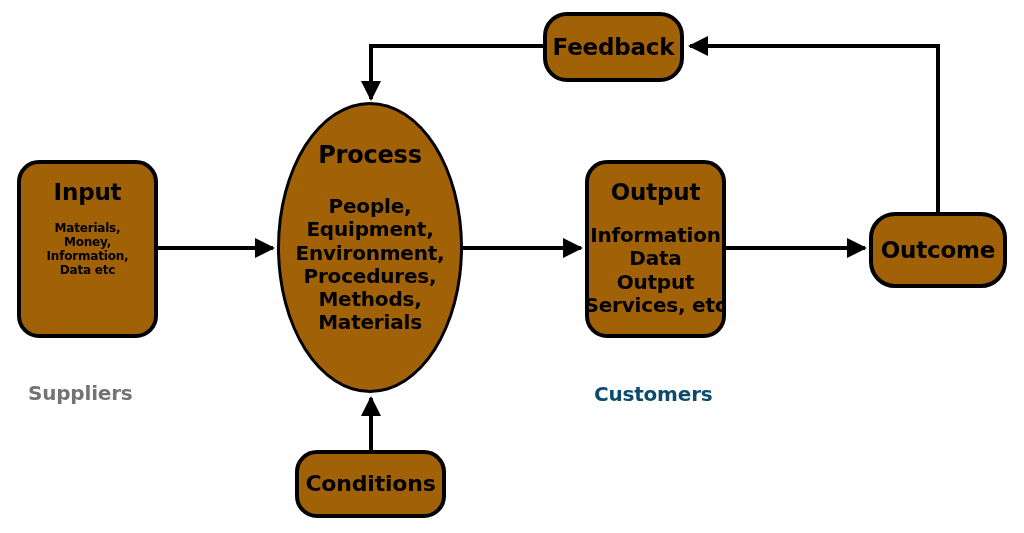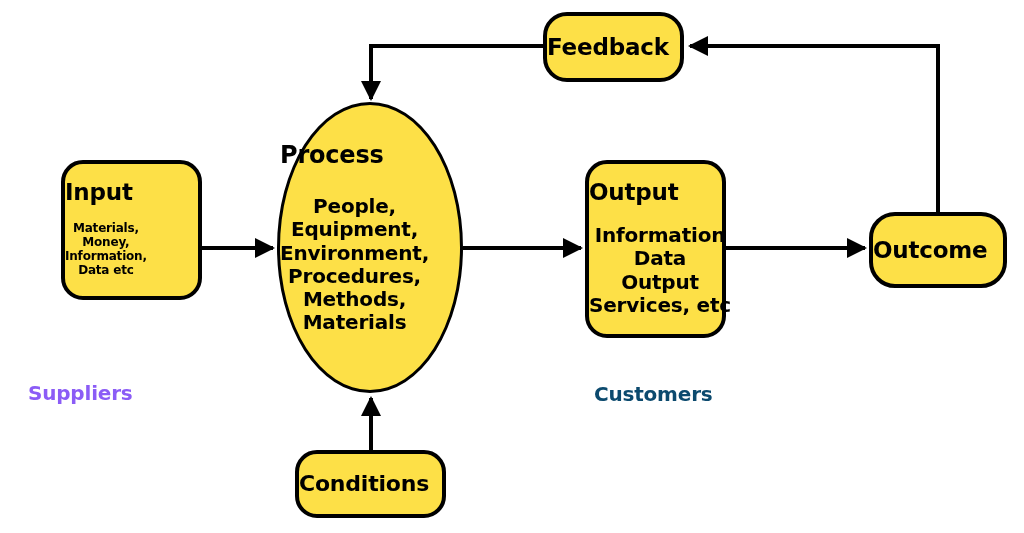--- a/index.html
+++ b/index.html
@@ -25,25 +25,25 @@
     left: 0;
     top: 0;
     width: 1024px;
     height: 533px;
   }
 
   
   .node {
     position: absolute;
     box-sizing: border-box;
-    background: #fde047;
+    background: #a16207;
     border: 4px solid #000000;
     display: flex;
     flex-direction: column;
-    align-items: flex-start;
+    align-items: center;
     justify-content: center;
     text-align: center;
     color: #000000;
     z-index: 5;
   }
   .node.rounded { border-radius: 22px; }
   .node.ellipse {
     border-radius: 50%;
     border-width: 3px;
   }
@@ -56,24 +56,23 @@
   }
   .node-body {
     font-weight: bold;
     line-height: 1.16;
     letter-spacing: -0.2px;
   }
   .node-body .line { white-space: nowrap; display: block; }
 
   
   #input-node {
-    left: 17px; top: 160px; width: 141px; height: 140px;
+    left: 17px; top: 160px; width: 141px; height: 178px;
     justify-content: flex-start;
     padding-top: 16px;
-    margin-left: 44px;
   }
   #input-node .node-title { font-size: 23px; }
   #input-node .node-body  { font-size: 12px; margin-top: 18px; }
 
   #process-node {
     left: 277px; top: 102px; width: 186px; height: 291px;
     justify-content: flex-start;
     padding-top: 38px;
     gap: 10px;
   }
@@ -180,16 +179,16 @@
   </div>
 
   <div class="node rounded" id="feedback-node">
     <div class="node-title">Feedback</div>
   </div>
 
   <div class="node rounded" id="conditions-node">
     <div class="node-title">Conditions</div>
   </div>
 
-  <div class="caption" id="suppliers-caption" style="color: #8b5cf6;">Suppliers</div>
+  <div class="caption" id="suppliers-caption" style="color: #737373;">Suppliers</div>
   <div class="caption" id="customers-caption" style="color: #0c4a6e;">Customers</div>
 
 </div>
 
 </body></html>

